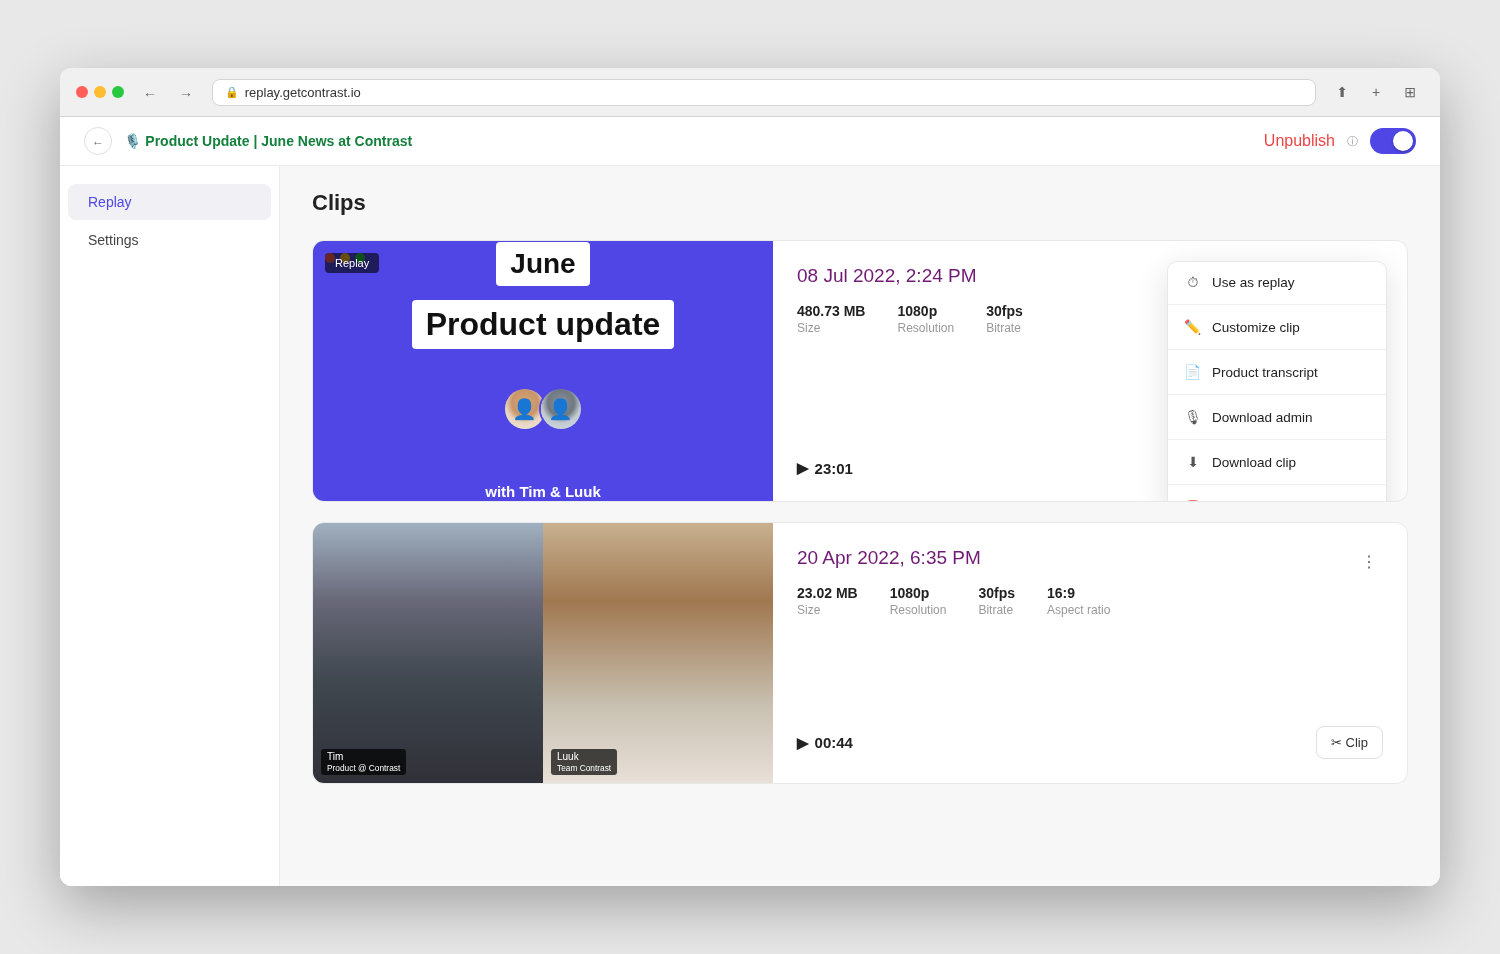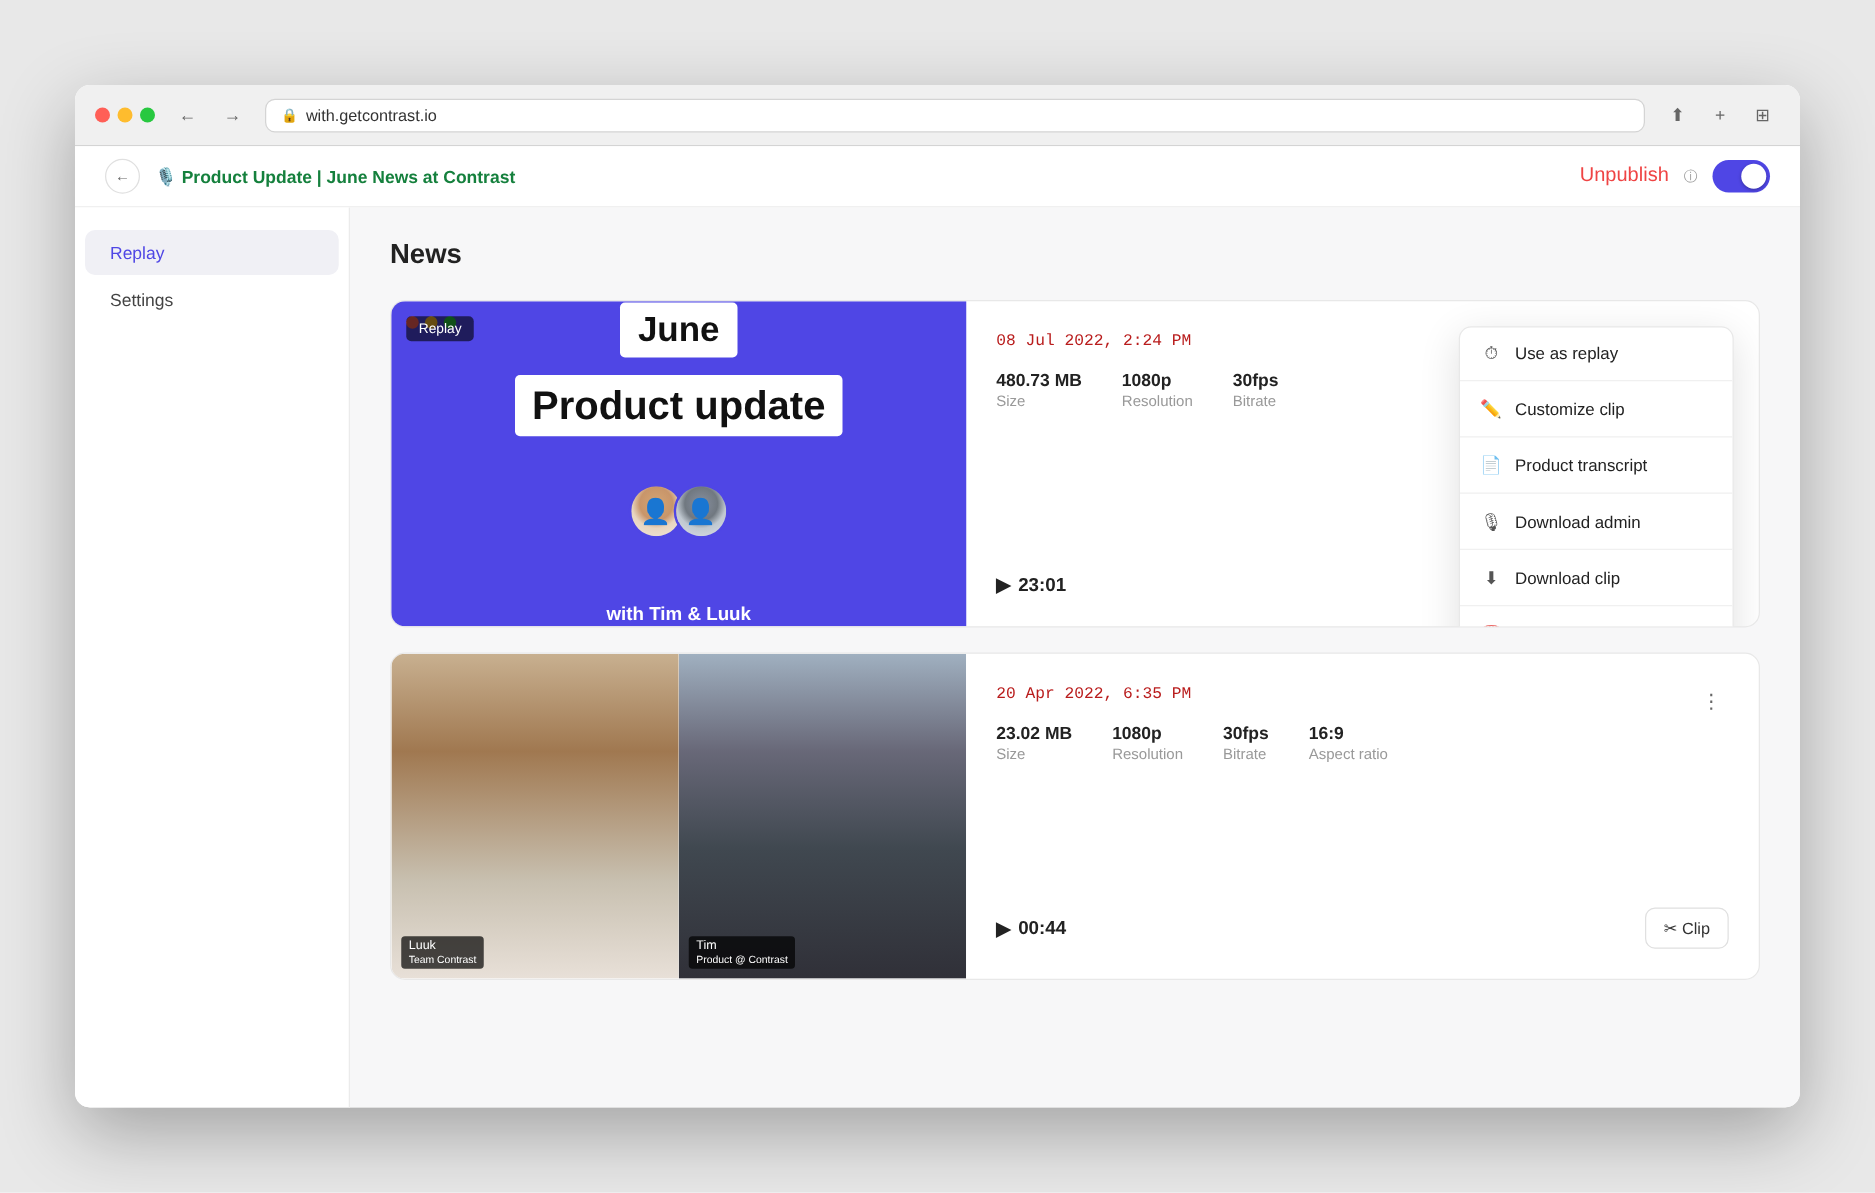--- a/index.html
+++ b/index.html
@@ -354,24 +354,23 @@
     
     .clip-meta {
       flex: 1;
       padding: 24px;
       display: flex;
       flex-direction: column;
       justify-content: space-between;
     }
 
     .clip-date {
-      font-size: 13px;
-      color: #b91c1c;
+      font-size: 19px;
+      color: #701a75;
       margin-bottom: 16px;
-      font-family: Liberation Mono, monospace;
     }
 
     .clip-stats {
       display: flex;
       gap: 32px;
       margin-bottom: 16px;
     }
 
     .stat-item {}
 
@@ -476,21 +475,21 @@
       <div class="traffic-light tl-red"></div>
       <div class="traffic-light tl-yellow"></div>
       <div class="traffic-light tl-green"></div>
     </div>
     <div class="browser-controls">
       <button class="browser-btn">←</button>
       <button class="browser-btn">→</button>
     </div>
     <div class="address-bar">
       <span class="lock-icon">🔒</span>
-      <span>with.getcontrast.io</span>
+      <span>replay.getcontrast.io</span>
     </div>
     <div class="browser-actions">
       <button class="browser-btn">⬆</button>
       <button class="browser-btn">+</button>
       <button class="browser-btn">⊞</button>
     </div>
   </div>
 
   <div class="app-header">
     <div class="header-left">
@@ -514,21 +513,21 @@
     <div class="sidebar">
       <div class="sidebar-item active">
         <span>Replay</span>
       </div>
       <div class="sidebar-item">
         <span>Settings</span>
       </div>
     </div>
 
     <div class="main-content">
-      <h1 class="page-heading">News</h1>
+      <h1 class="page-heading">Clips</h1>
 
       <div class="clip-card" style="position:relative;">
 
         <div class="clip-thumbnail clip-thumbnail-1">
 
           <div style="position:absolute;top:12px;left:12px;display:flex;gap:5px;">
             <div style="width:10px;height:10px;border-radius:50%;background:#ff5f57;"></div>
             <div style="width:10px;height:10px;border-radius:50%;background:#febc2e;"></div>
             <div style="width:10px;height:10px;border-radius:50%;background:#28c840;"></div>
           </div>
@@ -615,31 +614,31 @@
             <span class="dropdown-icon" style="color:#e53935;">🗑</span>
             <span>Delete</span>
           </div>
         </div>
       </div>
 
       <div class="clip-card">
 
         <div class="clip-thumbnail clip-thumb-2">
           <div class="record-indicator">⏺</div>
+          <div class="thumb-half thumb-half-right">
+
+            <div style="width:100%;height:100%;background:linear-gradient(to bottom, #a0b0c0 0%, #686878 30%, #404850 60%, #303038 100%);display:flex;align-items:flex-end;justify-content:center;">
+            </div>
+            <div class="thumb-label">Tim<br><small>Product @ Contrast</small></div>
+          </div>
           <div class="thumb-half thumb-half-left">
 
             <div style="width:100%;height:100%;background:linear-gradient(to bottom, #c8b090 0%, #a07850 30%, #c8c0b0 70%, #e8e0d8 100%);display:flex;align-items:flex-end;justify-content:center;">
             </div>
             <div class="thumb-label">Luuk<br><small>Team Contrast</small></div>
-          </div>
-          <div class="thumb-half thumb-half-right">
-
-            <div style="width:100%;height:100%;background:linear-gradient(to bottom, #a0b0c0 0%, #686878 30%, #404850 60%, #303038 100%);display:flex;align-items:flex-end;justify-content:center;">
-            </div>
-            <div class="thumb-label">Tim<br><small>Product @ Contrast</small></div>
           </div>
         </div>
 
         <div class="clip-meta">
           <div style="display:flex;justify-content:space-between;align-items:flex-start;">
             <div>
               <div class="clip-date">20 Apr 2022, 6:35 PM</div>
               <div class="clip-stats">
                 <div class="stat-item">
                   <div class="stat-value">23.02 MB</div>

